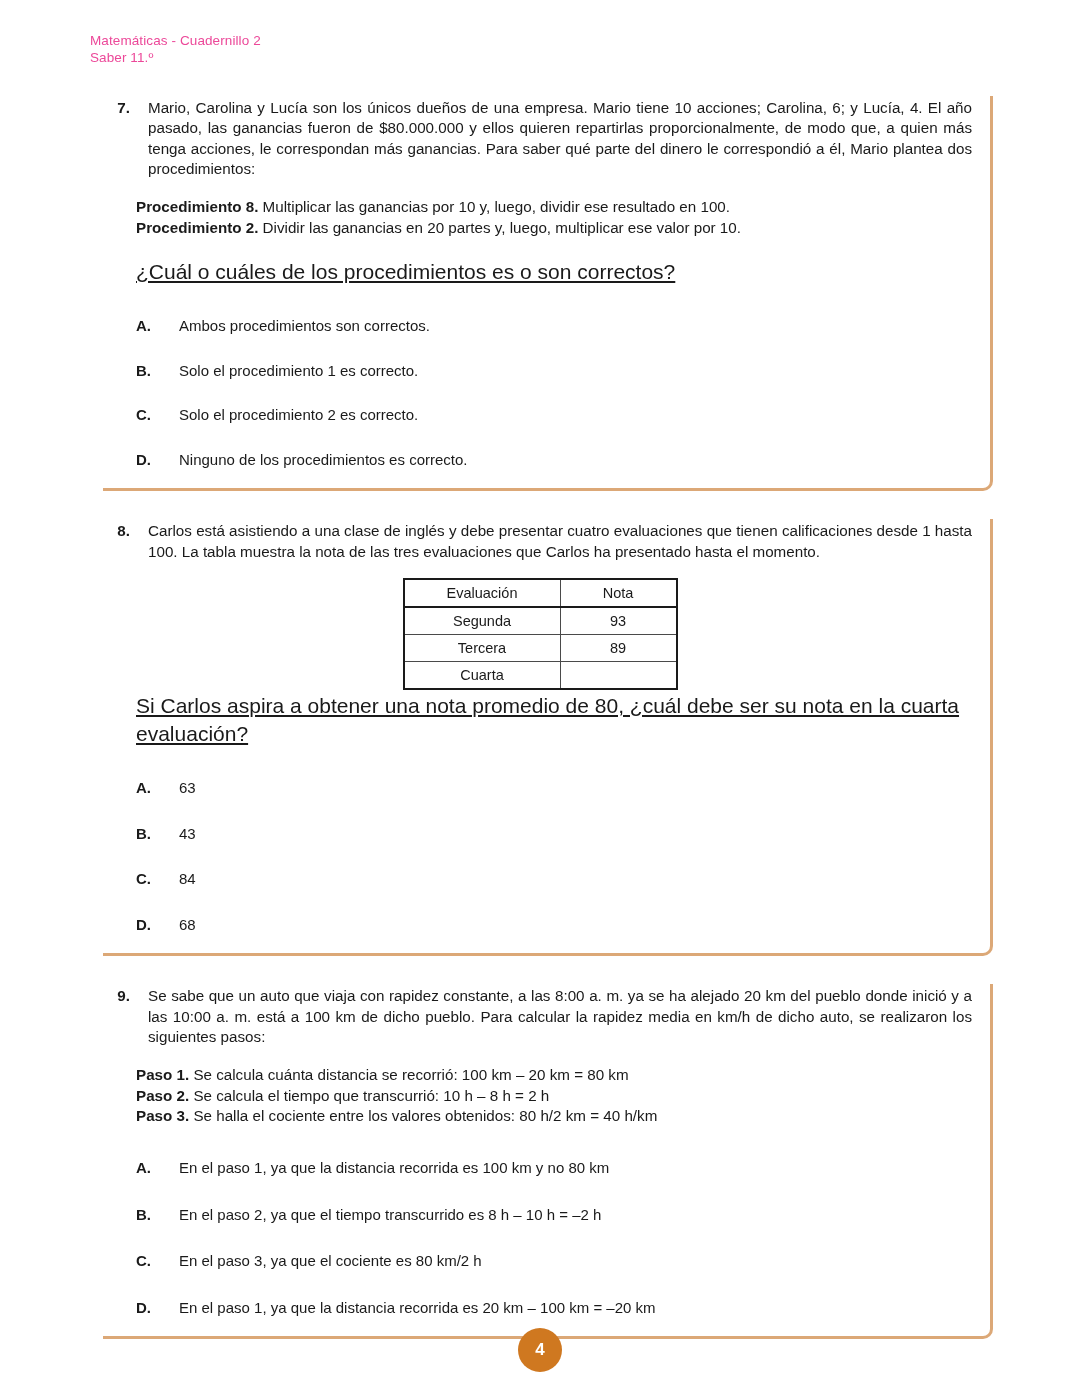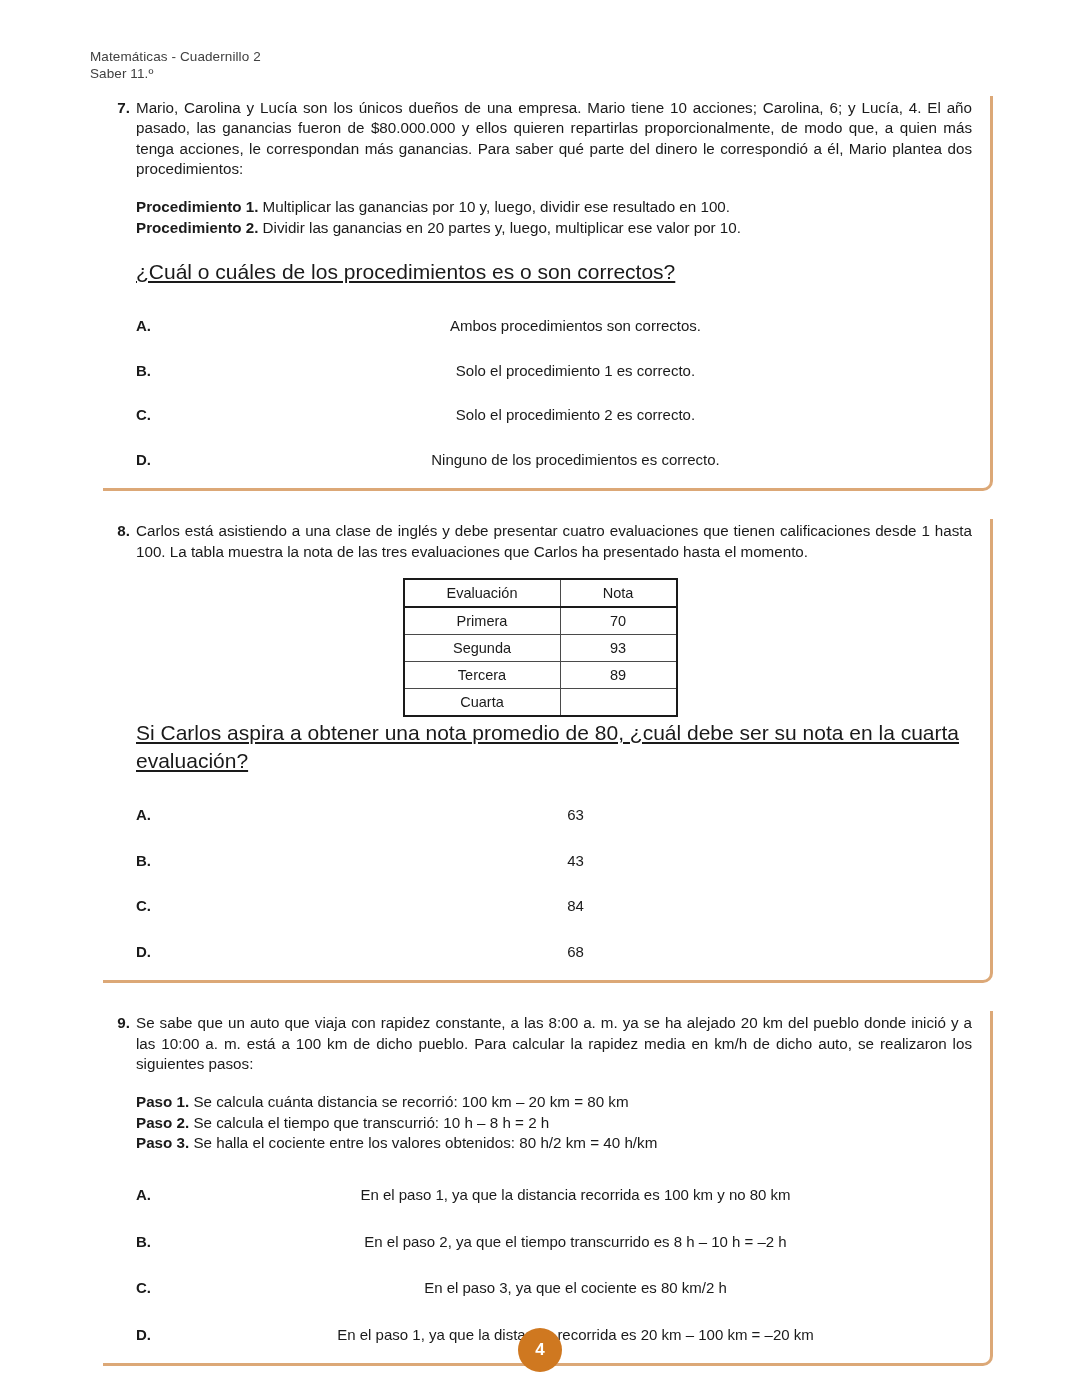--- a/index.html
+++ b/index.html
@@ -20,24 +20,24 @@
     width: 1080px;
     height: 1397px;
     position: relative;
     box-sizing: border-box;
   }
 
   
   .doc-header {
     position: absolute;
     left: 90px;
-    top: 48px;
+    top: 32px;
     line-height: 1.28;
     font-size: 13.5px;
-    color: #404040;
+    color: #ec4899;
     letter-spacing: 0.1px;
   }
   .doc-header div { white-space: nowrap; }
 
   
   .content {
     position: absolute;
     left: 0;
     top: 96px;
     width: 1080px;
@@ -78,20 +78,21 @@
     width: 22px;
     flex: 0 0 22px;
     text-align: right;
     margin-right: 6px;
     font-size: 15.2px;
   }
   .q-stem {
     flex: 1 1 auto;
     text-align: justify;
     text-justify: inter-word;
+    margin-left: 12px;
   }
 
   .q-sub {
     margin-left: 28px;
     margin-top: 18px;
     font-size: 15.2px;
     line-height: 1.34;
   }
   .q-sub .lead { font-weight: bold; }
 
@@ -117,21 +118,20 @@
   }
   .option:last-child { margin-bottom: 0; }
   .opt-letter {
     font-weight: bold;
     width: 18px;
     flex: 0 0 18px;
   }
   .opt-text {
     margin-left: 25px;
     flex: 1 1 auto;
-    text-align: center;
   }
 
   
   .table-wrap {
     display: flex;
     justify-content: center;
     margin-top: 16px;
   }
   table.grades {
     border-collapse: collapse;
@@ -187,21 +187,21 @@
     <div class="question" style="padding-top:2px; padding-bottom:22px;">
       <div class="q-frame"></div>
       <div class="q-body">
         <div class="q-head">
           <span class="q-num">7.</span>
           <span class="q-stem">Mario, Carolina y Lucía son los únicos dueños de una empresa. Mario tiene 10 acciones; Carolina, 6; y Lucía, 4. El año pasado, las ganancias fueron de $80.000.000 y ellos quieren repartirlas proporcionalmente, de modo que, a quien más tenga acciones, le correspondan más ganancias. Para saber qué parte del dinero le correspondió a él, Mario plantea dos procedimientos:</span>
         </div>
 
         <div class="q-sub">
           <div>
-            <span class="lead">Procedimiento 1.</span><span> Multiplicar las ganancias por 10 y, luego, dividir ese resultado en 100.</span>
+            <span class="lead">Procedimiento 8.</span><span> Multiplicar las ganancias por 10 y, luego, dividir ese resultado en 100.</span>
           </div>
           <div>
             <span class="lead">Procedimiento 2.</span><span> Dividir las ganancias en 20 partes y, luego, multiplicar ese valor por 10.</span>
           </div>
         </div>
 
         <div class="q-ask">¿Cuál o cuáles de los procedimientos es o son correctos?</div>
 
         <div class="options">
           <div class="option">
@@ -236,24 +236,20 @@
 
         <div class="table-wrap">
           <table class="grades">
             <thead>
               <tr>
                 <th class="c-eval">Evaluación</th>
                 <th class="c-nota">Nota</th>
               </tr>
             </thead>
             <tbody>
-              <tr>
-                <td class="c-eval">Primera</td>
-                <td class="c-nota">70</td>
-              </tr>
               <tr>
                 <td class="c-eval">Segunda</td>
                 <td class="c-nota">93</td>
               </tr>
               <tr>
                 <td class="c-eval">Tercera</td>
                 <td class="c-nota">89</td>
               </tr>
               <tr>
                 <td class="c-eval">Cuarta</td>

